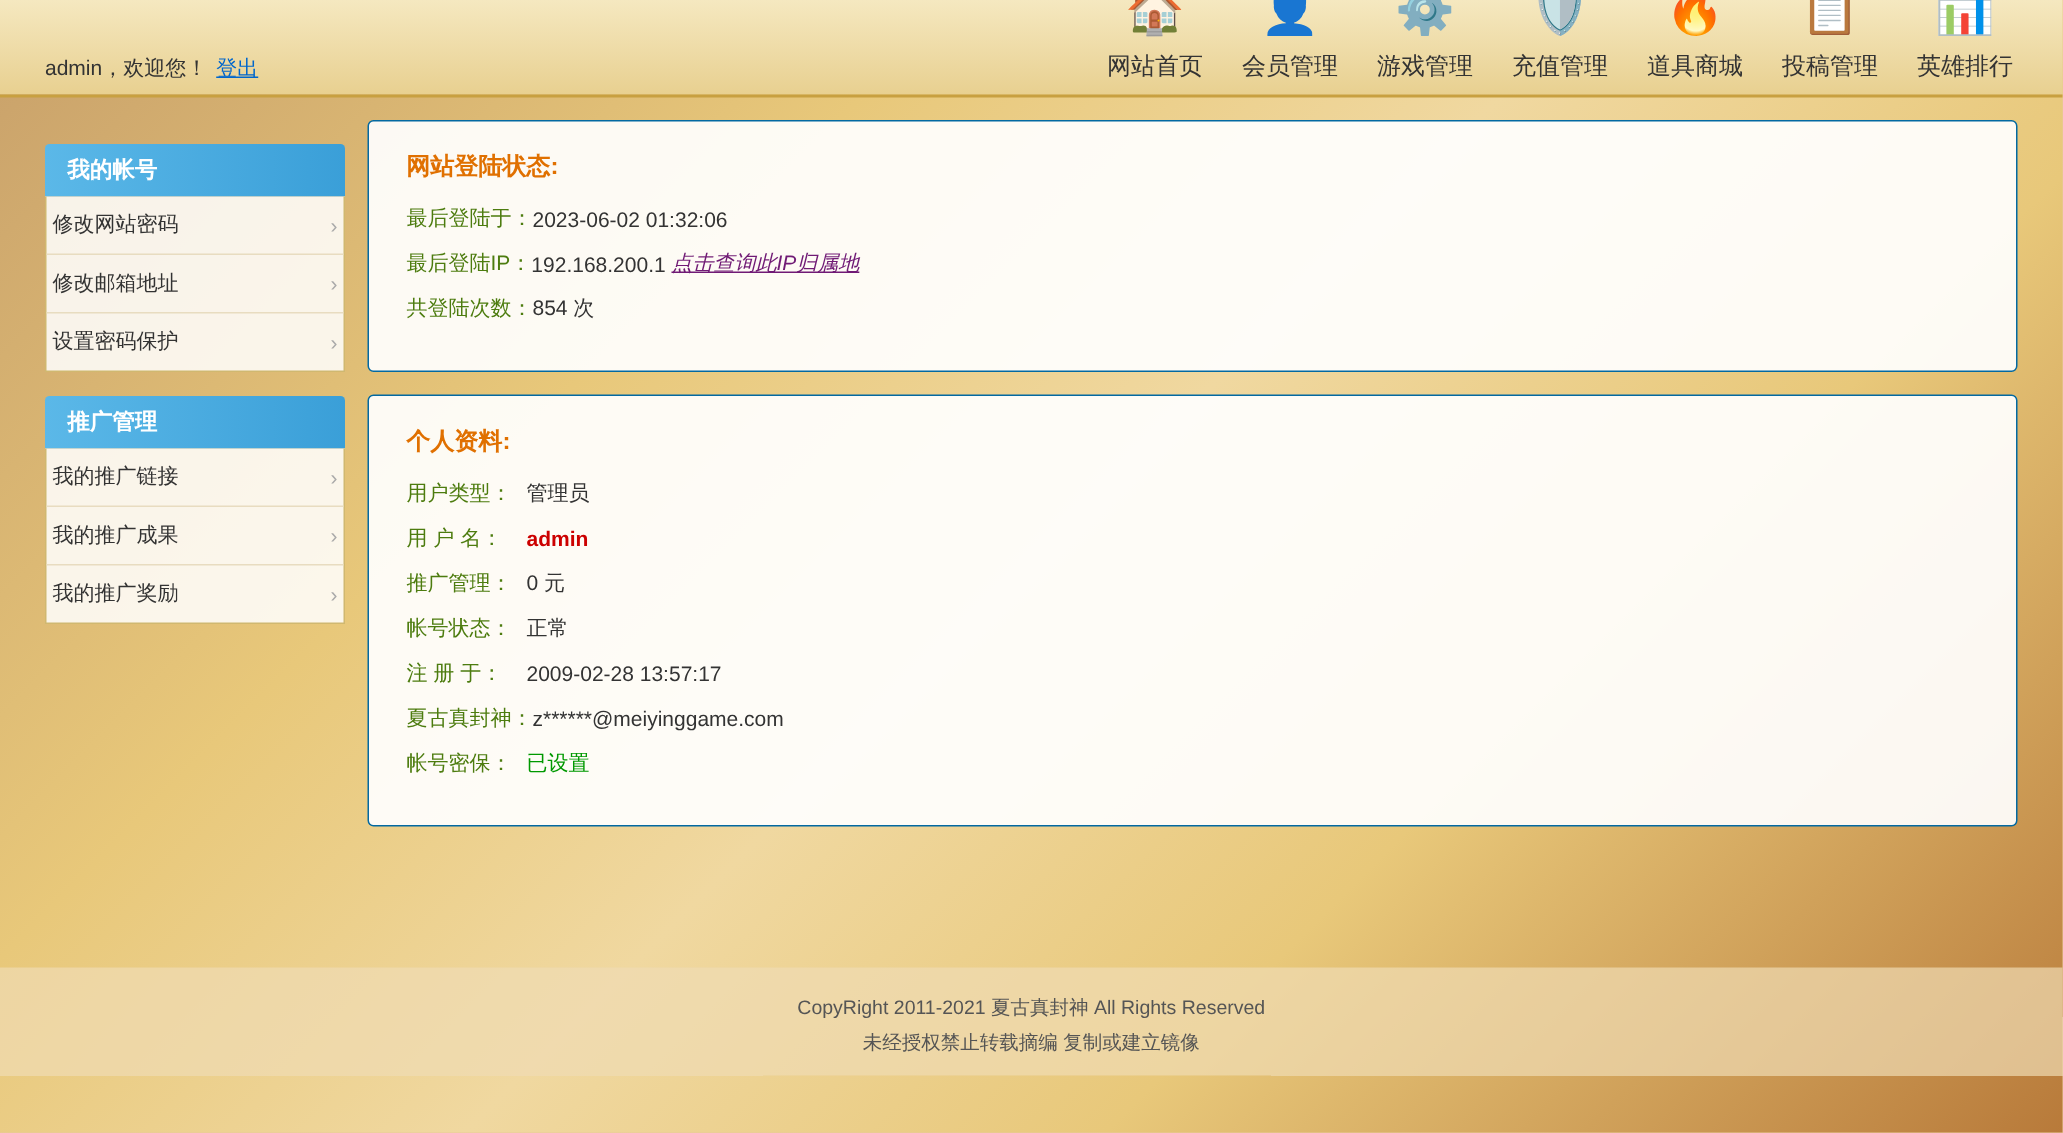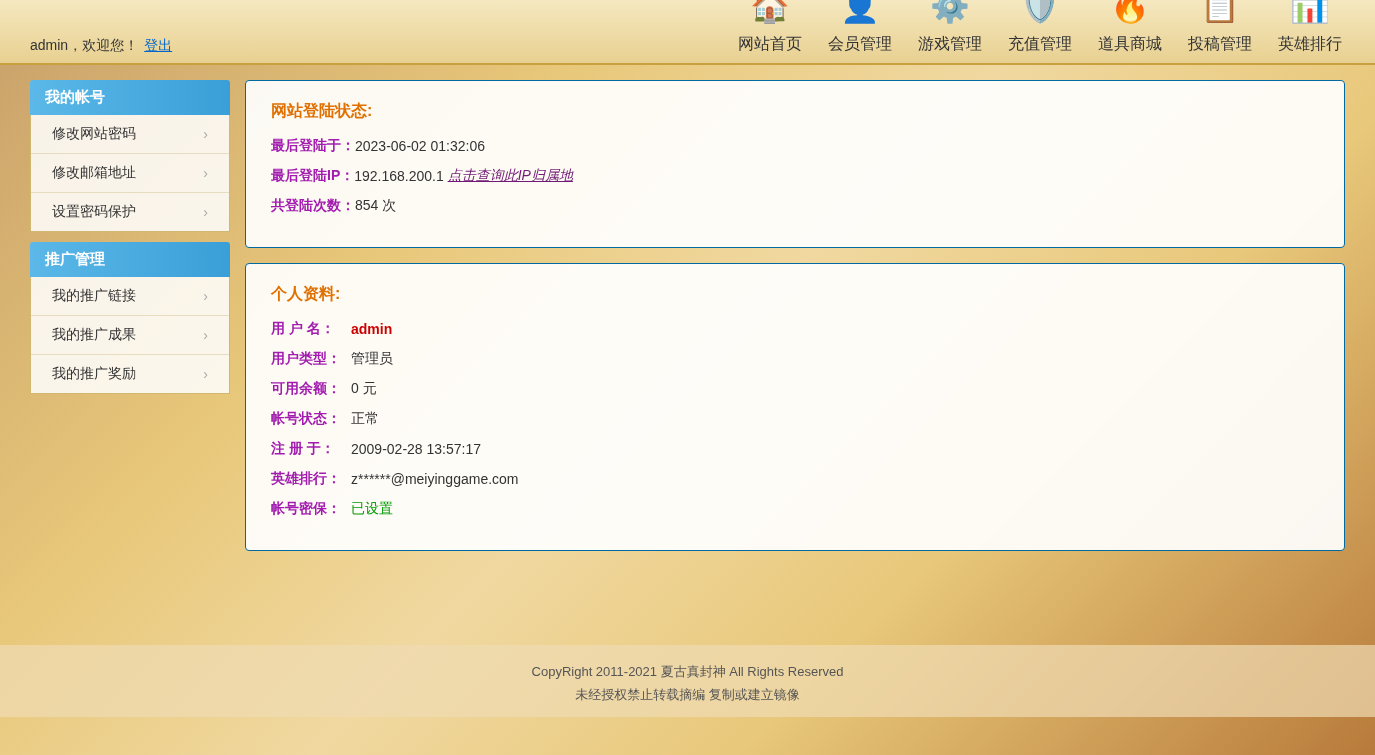--- a/index.html
+++ b/index.html
@@ -96,34 +96,35 @@
       flex-shrink: 0;
     }
 
     .sidebar-section-title {
       background: linear-gradient(to right, #5bb8e8, #3a9fd8);
       color: #fff;
       font-size: 15px;
       font-weight: bold;
       padding: 8px 15px;
       border-radius: 3px 3px 0 0;
+      margin-top: 16px;
     }
 
     .sidebar-menu {
       background: rgba(255,255,255,0.85);
       border: 1px solid #d0b870;
       border-top: none;
       margin-bottom: 10px;
     }
 
     .sidebar-menu-item {
       display: flex;
       align-items: center;
       justify-content: space-between;
-      padding: 10px 21px;
+      padding: 10px 4px;
       border-bottom: 1px solid #e8dcc0;
       cursor: pointer;
       color: #333;
       font-size: 14px;
     }
 
     .sidebar-menu-item:last-child {
       border-bottom: none;
       gap: 20px;
     }
@@ -157,23 +158,22 @@
 
     .info-row {
       display: flex;
       align-items: center;
       margin-bottom: 12px;
       font-size: 14px;
       color: #333;
     }
 
     .info-label {
-      color: #a21caf;
+      color: #4d7c0f;
       min-width: 80px;
-      font-weight: bold;
     }
 
     .info-value {
       color: #333;
     }
 
     .info-value.red { color: #cc0000; font-weight: bold; }
     .info-value.green { color: #009900; }
     .info-value.blue-link { color: #701a75; text-decoration: underline; cursor: pointer; font-style: italic; }
 
@@ -292,46 +292,46 @@
       <div class="info-row">
         <span class="info-label">共登陆次数：</span>
         <span class="info-value">854 次</span>
       </div>
     </div>
 
     <div class="info-card">
       <div class="info-card-title">个人资料:</div>
 
       <div class="info-row">
+        <span class="info-label">用户类型：</span>
+        <span class="info-value">管理员</span>
+      </div>
+
+      <div class="info-row">
         <span class="info-label">用 户 名：</span>
         <span class="info-value red">admin</span>
       </div>
 
       <div class="info-row">
-        <span class="info-label">用户类型：</span>
-        <span class="info-value">管理员</span>
-      </div>
-
-      <div class="info-row">
-        <span class="info-label">可用余额：</span>
+        <span class="info-label">推广管理：</span>
         <span class="info-value">0 元</span>
       </div>
 
       <div class="info-row">
         <span class="info-label">帐号状态：</span>
         <span class="info-value">正常</span>
       </div>
 
       <div class="info-row">
         <span class="info-label">注 册 于：</span>
         <span class="info-value">2009-02-28 13:57:17</span>
       </div>
 
       <div class="info-row">
-        <span class="info-label">英雄排行：</span>
+        <span class="info-label">夏古真封神：</span>
         <span class="info-value">z******@meiyinggame.com</span>
       </div>
 
       <div class="info-row">
         <span class="info-label">帐号密保：</span>
         <span class="info-value green">已设置</span>
       </div>
     </div>
 
   </div>

